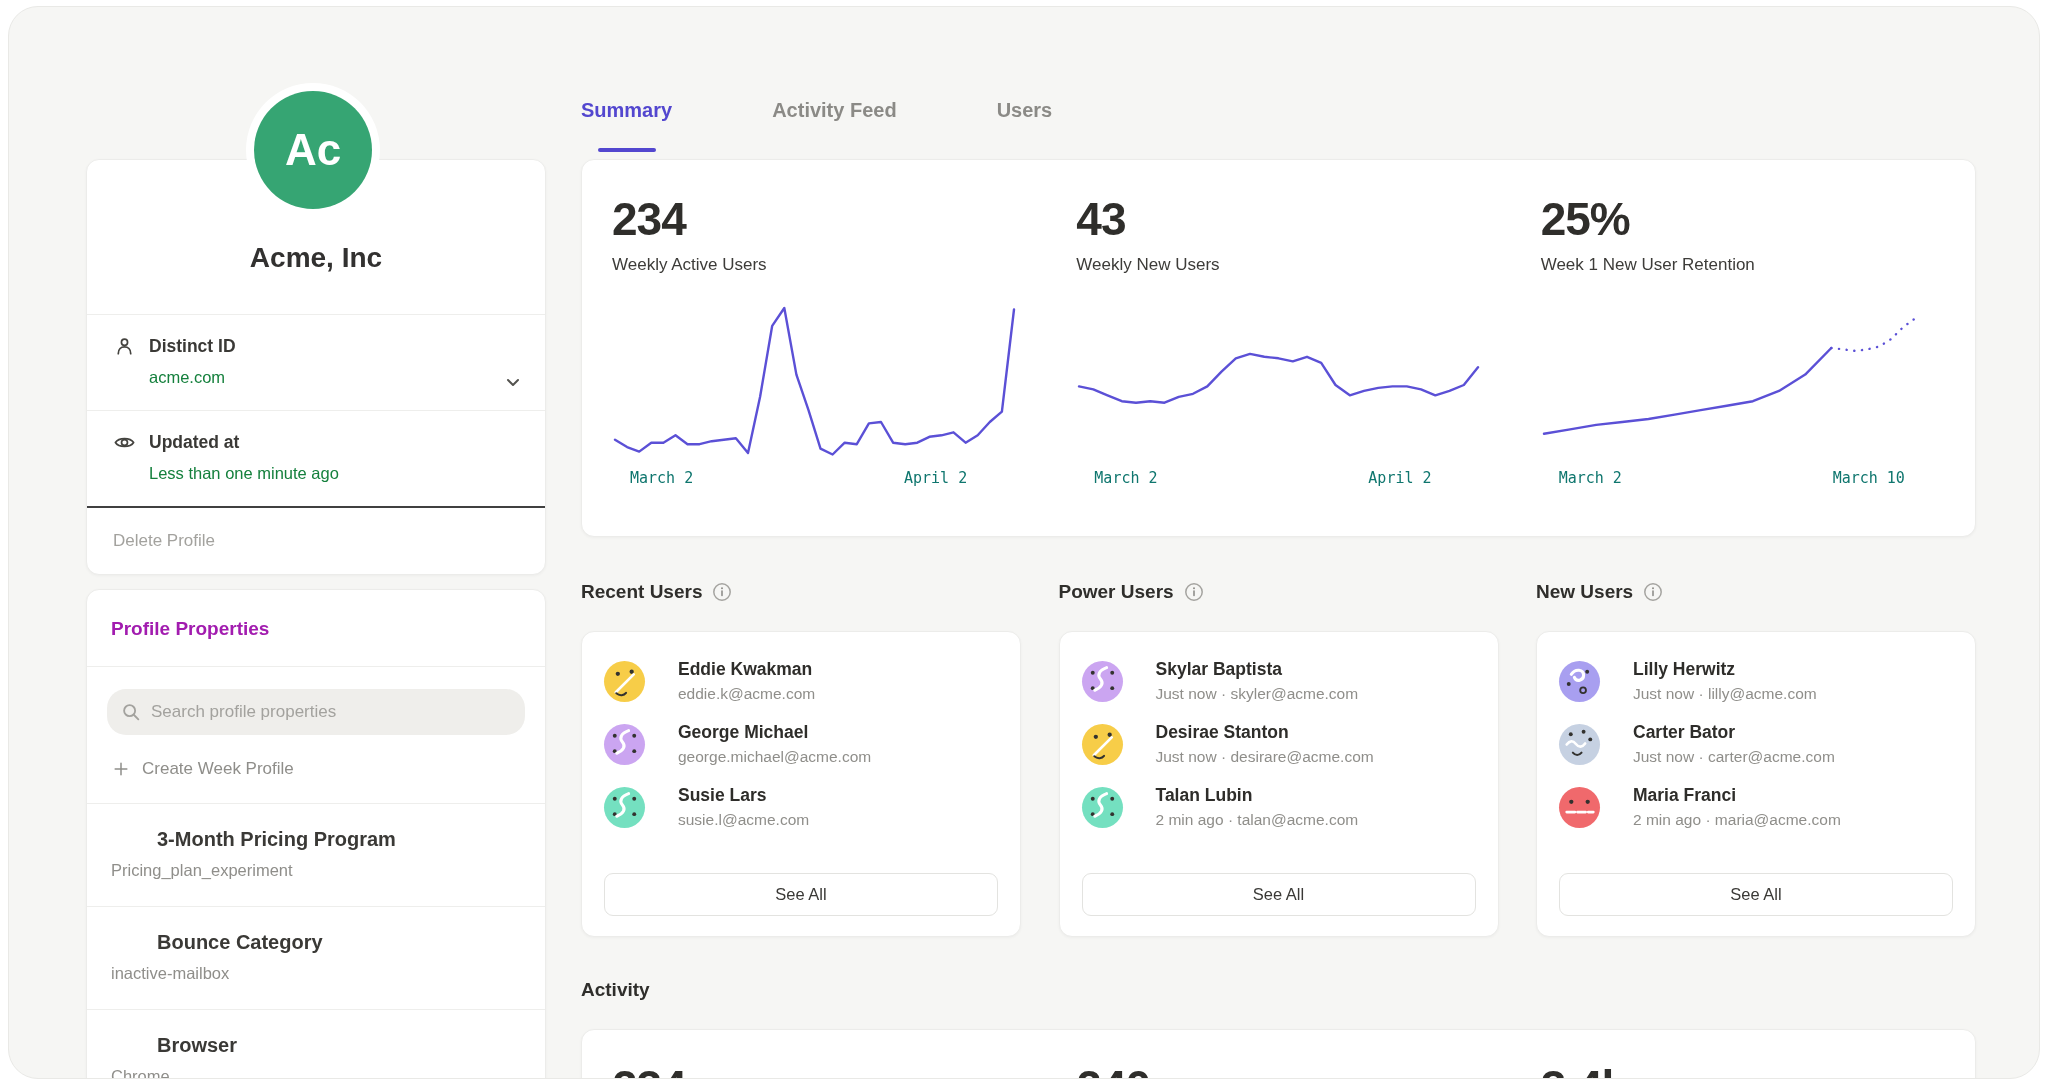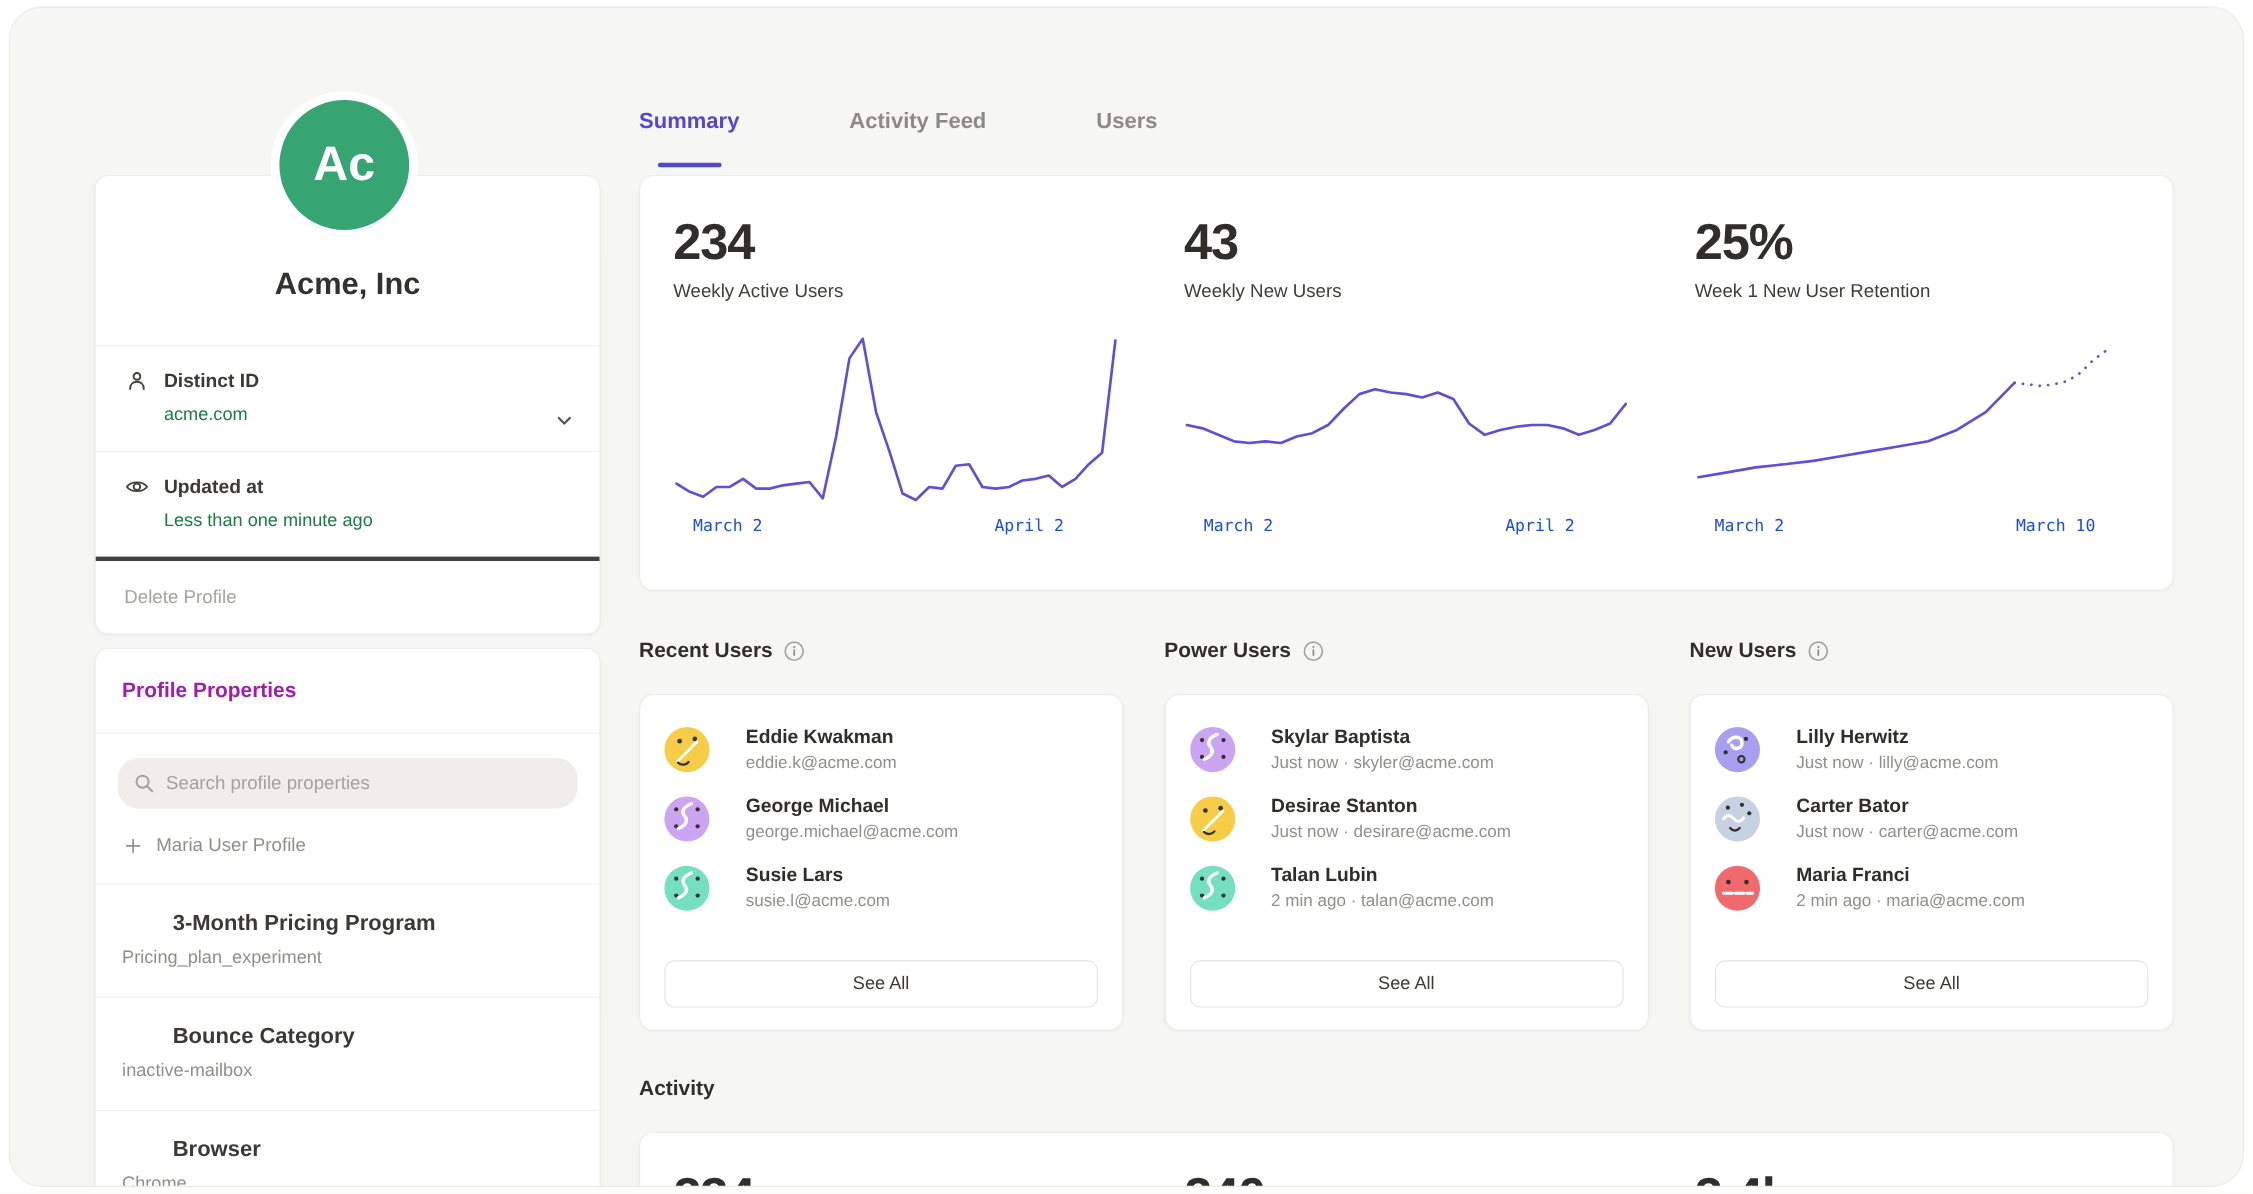--- a/index.html
+++ b/index.html
@@ -31,21 +31,21 @@
     display: flex; align-items: center; justify-content: center;
     color: #fff; font-size: 44px; font-weight: 700;
   }
   .profile-card { position: absolute; left: 77px; top: 152px; width: 460px; z-index: 2; }
   .company-name { padding: 82px 0 40px; text-align: center; font-size: 28px; font-weight: 700; color: #323130; }
   .side-row { position: relative; border-top: 1px solid #eeeeec; padding: 21px 24px 23px 26px; display: flex; gap: 13px; }
   .side-icon { width: 23px; height: 23px; flex: 0 0 auto; margin-top: -1px; }
   .side-label { font-size: 17.5px; font-weight: 700; color: #3a3936; }
   .side-value { font-size: 16.5px; color: #15803d; margin-top: 11px; }
   .chev { position: absolute; right: 20px; top: 55px; width: 24px; height: 24px; cursor: pointer; }
-  .delete-row { border-top: 4px solid #404040; padding: 23px 26px; font-size: 17px; color: #a3a29e; cursor: pointer; }
+  .delete-row { border-top: 2px solid #404040; padding: 23px 26px; font-size: 17px; color: #a3a29e; cursor: pointer; }
 
   .props-card { position: absolute; left: 77px; top: 582px; width: 460px; height: 620px; }
   .pp-title { padding: 28px 24px 26px; font-size: 19px; font-weight: 700; color: #a21caf; border-bottom: 1px solid #eeeeec; }
   .search-wrap { margin: 22px 20px 20px; height: 46px; background: #efeeeb; border-radius: 19px; display: flex; align-items: center; padding: 0 13px; gap: 9px; }
   .search-wrap input { flex: 1; border: none; outline: none; background: transparent; font-family: "Liberation Sans", sans-serif; font-size: 17px; color: #4a4945; }
   .search-wrap input::placeholder { color: #a3a29e; }
   .create-row { display: flex; align-items: center; gap: 11px; padding: 4px 24px 24px; font-size: 17px; color: #8f8e8a; cursor: pointer; }
   .prop-row { border-top: 1px solid #eeeeec; padding: 24px 24px 26px; cursor: pointer; }
   .prop-label { font-size: 20px; font-weight: 700; color: #3a3936; margin-left: 46px; }
   .prop-value { font-size: 16.5px; color: #8f8e8a; margin-top: 10px; }
@@ -61,21 +61,21 @@
 
   
   .summary-card { position: absolute; left: 572px; top: 152px; width: 1395px; height: 378px; display: flex; }
   .stat-col { width: 465px; padding: 32px 0 0 30px; }
   .stat-value { font-size: 46px; font-weight: 700; letter-spacing: -1px; color: #2f2e2b; }
   .stat-label { font-size: 17px; color: #3d3c39; margin-top: 9px; }
   .spark { display: block; margin-top: 28px; width: 405px; height: 158px; }
   .ln { fill: none; stroke: var(--line-color, #5347cf); stroke-width: 2.4; stroke-linejoin: round; stroke-linecap: round; }
   .ln.dotted { stroke-dasharray: 0.2 7.5; }
   .axis { position: relative; width: 405px; height: 20px; margin-top: 8px;
-          font-family: "DejaVu Sans Mono", monospace; font-size: 15px; color: #1d4ed8; }
+          font-family: "DejaVu Sans Mono", monospace; font-size: 15px; color: #0f766e; }
   .axis .l { position: absolute; left: 18px; }
   .axis .r { position: absolute; left: 292px; }
 
   
   .list-heads { position: absolute; left: 572px; top: 574px; width: 1395px; display: flex; justify-content: space-between; }
   .list-head { width: 440px; display: flex; align-items: center; gap: 10px; font-size: 19px; font-weight: 700; color: #2f2e2b; }
   .info-icon { width: 20px; height: 20px; cursor: pointer; }
   .list-cards { position: absolute; left: 572px; top: 624px; width: 1395px; display: flex; justify-content: space-between; }
   .user-card { width: 440px; height: 306px; padding: 27px 22px 20px; display: flex; flex-direction: column; }
   .u-row { display: flex; align-items: center; gap: 33px; margin-bottom: 19px; cursor: pointer; }
@@ -189,21 +189,21 @@
       </span>
       <input type="text" placeholder="Search profile properties" style="">
     </div>
 
     <div class="create-row">
       <span style="width:20px;height:20px">
         <svg viewBox="0 0 24 24">
             <path d="M12 5 v14 M5 12 h14" stroke="#8f8e8a" stroke-width="1.8" stroke-linecap="round"></path>
           </svg>
       </span>
-      <span>Maria User Profile</span>
+      <span>Create Week Profile</span>
     </div>
 
     <div class="prop-row">
       <div class="prop-label">3-Month Pricing Program</div>
       <div class="prop-value">Pricing_plan_experiment</div>
     </div>
     <div class="prop-row">
       <div class="prop-label">Bounce Category</div>
       <div class="prop-value">inactive-mailbox</div>
     </div>

